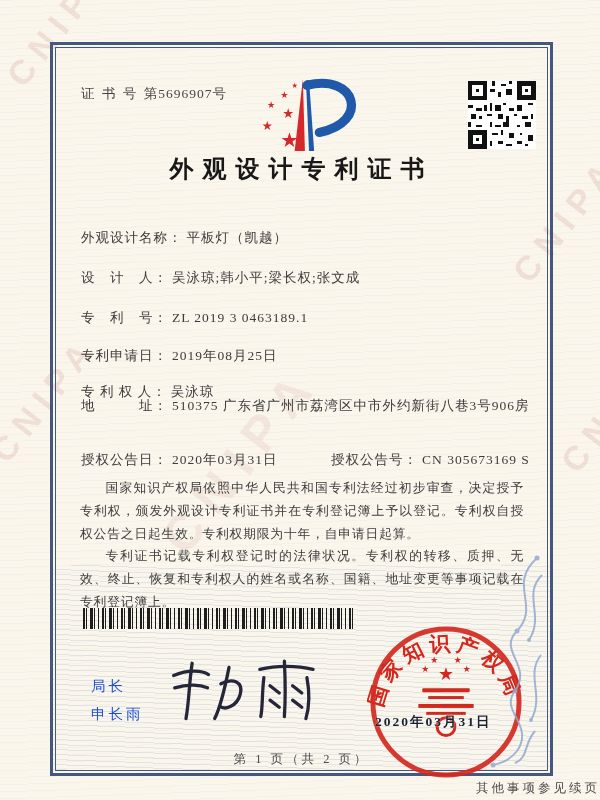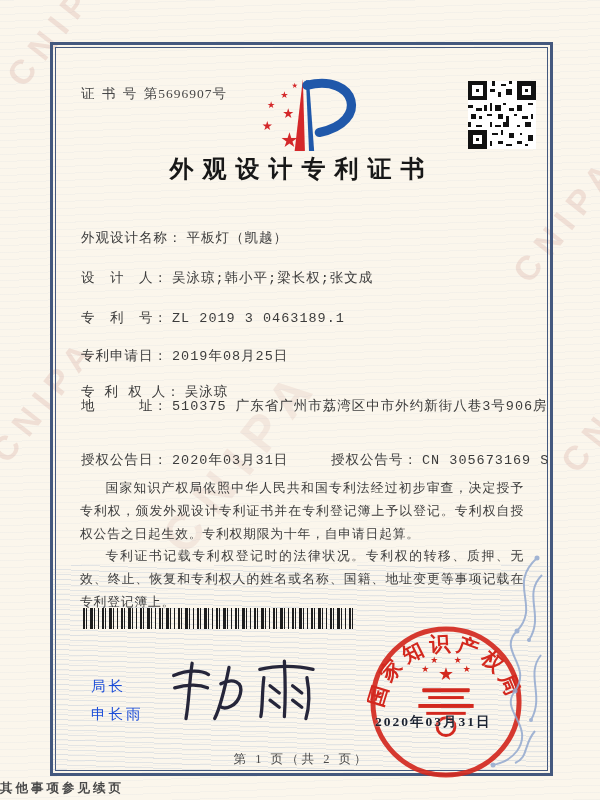--- a/index.html
+++ b/index.html
@@ -33,21 +33,21 @@
     background:repeating-linear-gradient(2deg, rgba(130,158,198,0.20) 0 1px, transparent 1px 5px);
   }
   .cert-no{position:absolute;left:28px;top:40px;font-size:13.5px;letter-spacing:2px;color:#474747;}
   .cert-no .num{letter-spacing:1px;}
   .logo{position:absolute;left:188px;top:30px;width:175px;height:80px;}
   .qr{position:absolute;left:415px;top:36px;width:68px;height:68px;background:#fff;}
   .title{
     position:absolute;left:0;top:108px;width:100%;text-align:center;
     font-size:24px;font-weight:bold;letter-spacing:9px;color:#181818;
   }
-  .row{position:absolute;left:28px;font-size:13.5px;letter-spacing:1px;color:#3c3c3c;white-space:nowrap;font-family:Liberation Mono, monospace;}
+  .row{position:absolute;left:28px;font-size:13.5px;letter-spacing:1px;color:#3c3c3c;white-space:nowrap;}
   .row .val{margin-left:4px;}
   .row .second{position:absolute;left:250px;top:0;white-space:nowrap;}
   .body-text{
     position:absolute;left:27px;top:432px;width:444px;
     font-size:12.8px;line-height:1.78;letter-spacing:0.8px;color:#3d3d3d;text-align:justify;
   }
   .body-text p{margin:0;text-indent:2em;}
   .barcode{
     position:absolute;left:30px;top:563px;width:272px;height:21px;
     background:
@@ -56,21 +56,21 @@
   .signer{position:absolute;left:38px;top:632px;font-size:14.5px;letter-spacing:3px;color:#1d4ed8;}
   .signer div{margin-bottom:9px;}
   .signature{position:absolute;left:108px;top:608px;width:175px;height:82px;}
   .seal{position:absolute;left:314px;top:578px;width:158px;height:158px;}
   .seal-date{
     position:absolute;left:322px;top:668px;font-size:13.5px;font-weight:bold;
     letter-spacing:2px;color:#1c2330;text-shadow:0 0 2px rgba(255,255,255,0.8);
   }
   .page-num{position:absolute;left:0;top:706px;width:100%;text-align:center;font-size:12.5px;letter-spacing:3px;color:#4a4a4a;}
   .flourish{position:absolute;left:432px;top:508px;width:62px;height:215px;opacity:0.85;}
-  .continuation{position:absolute;left:0;top:780px;width:100%;text-align:left;font-size:12.5px;letter-spacing:3px;color:#4a4a4a;font-weight:bold;}
+  .continuation{position:absolute;left:0;top:780px;width:100%;text-align:right;font-size:12.5px;letter-spacing:3px;color:#4a4a4a;}
 </style>
 </head>
 <body>
 
 <div class="page-texture"></div>
 
 <div class="watermark" style="left:-14px;top:4px;">CNIPA</div>
 <div class="watermark" style="left:492px;top:200px;">CNIPA</div>
 <div class="watermark" style="left:-30px;top:380px;">CNIPA</div>
 <div class="watermark" style="left:540px;top:390px;">CNIPA</div>

